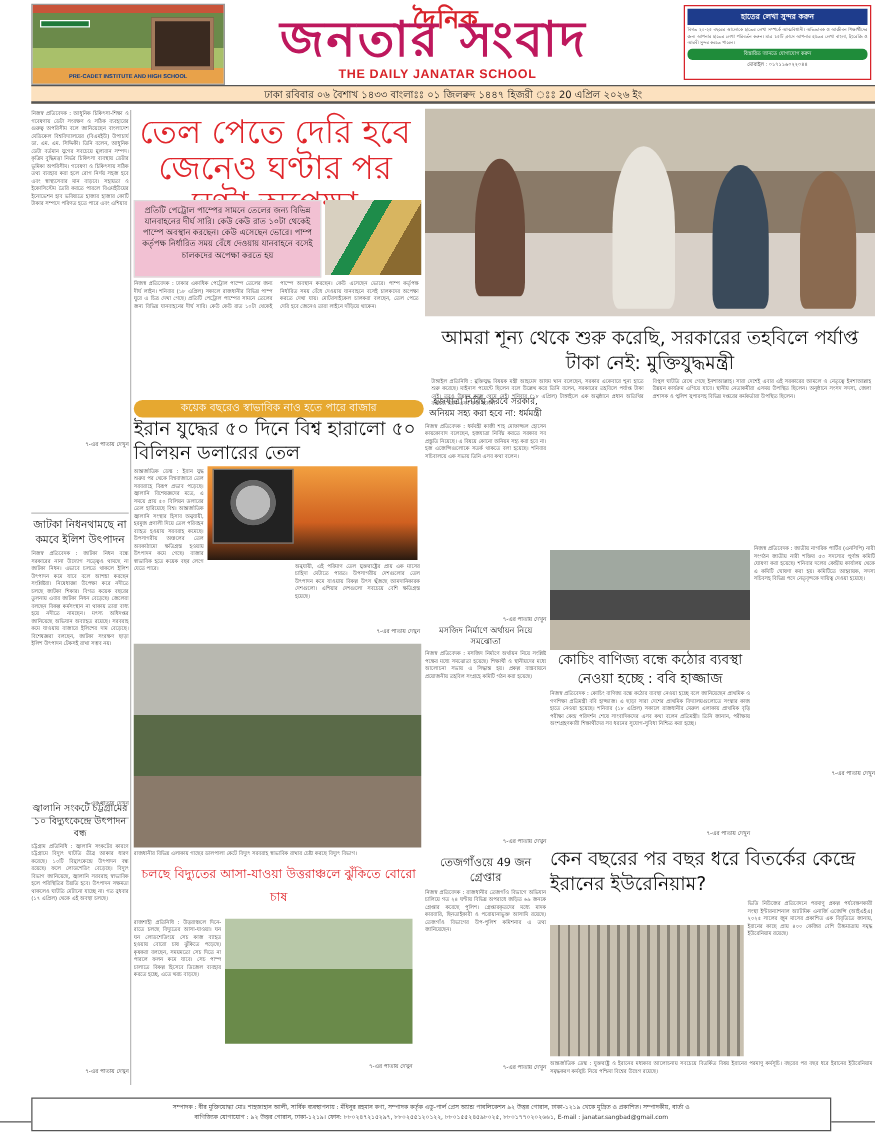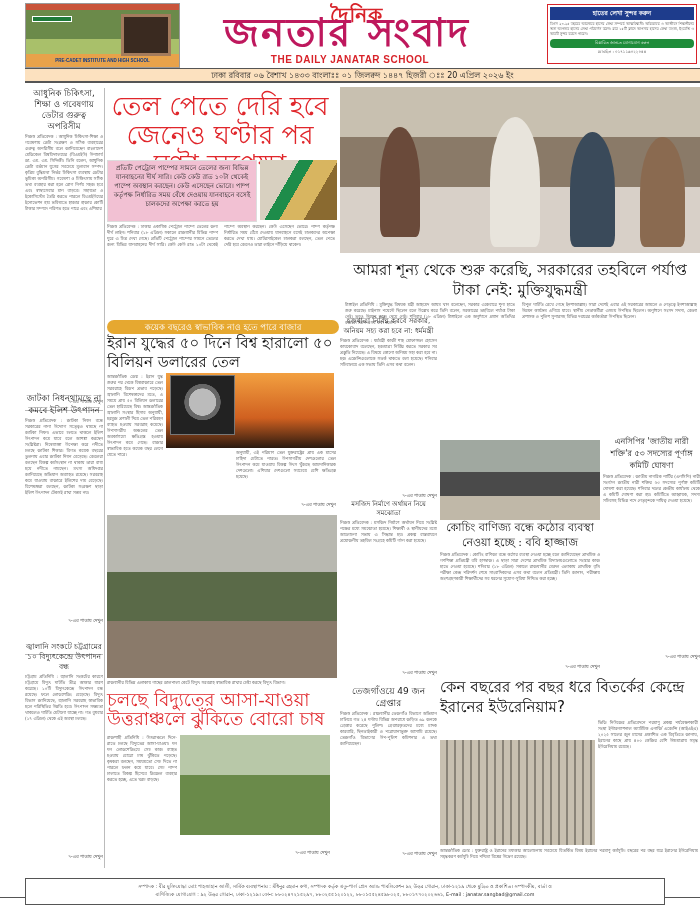--- a/index.html
+++ b/index.html
@@ -40,21 +40,21 @@
   .ph-minister .person { position: absolute; border-radius: 50% 50% 10% 10%; background: #6a4a3a; }
 
   .yellow-tag { left: 107px; top: 320px; width: 232px; height: 14px; background: #e6a830; color: #fff; border-radius: 7px; font-size: 8.5px; line-height: 14px; text-align: center; }
   .iran-hl { left: 107px; top: 334px; width: 232px; text-align: left; font-size: 15px; line-height: 19px; color: #111; }
 
   .ph-oil { left: 166px; top: 373px; width: 168px; height: 75px; background: linear-gradient(180deg,#f2a040 0,#d06020 60%,#2a1a10 100%); }
   .ph-barrels { left: 170px; top: 375px; width: 65px; height: 60px; background: radial-gradient(circle at 50% 45%, #bbb 0 30%, #666 31% 40%, #222 41%); border: 1px solid #777; }
 
   .ph-trees { left: 107px; top: 515px; width: 230px; height: 163px; background: linear-gradient(180deg,#b8b8b0 0 35%, #5a6a48 35% 65%, #8a7a6a 65% 100%); }
 
-  .power-hl { left: 107px; top: 690px; width: 232px; font-size: 18px; line-height: 19px; color: #e0262b; text-align: left; }
+  .power-hl { left: 107px; top: 690px; width: 232px; font-size: 10px; line-height: 19px; color: #e0262b; text-align: center; }
   .ph-farm { left: 180px; top: 735px; width: 150px; height: 100px; background: linear-gradient(180deg,#b8c8a8 0 40%, #6a8a4a 40% 100%); }
 
   .ph-coaching { left: 440px; top: 440px; width: 160px; height: 80px; background: linear-gradient(180deg,#a0a8a0 0 40%, #4a4a4a 40% 70%, #c0b8a8 70%); }
   .ph-uranium { left: 440px; top: 740px; width: 155px; height: 105px; background: repeating-linear-gradient(90deg,#c8c0b0 0 6px,#8a8478 6px 8px); }
 
   .red-hl2 { left: 340px; top: 260px; width: 360px; font-size: 15px; line-height: 20px; color: #111; text-align: center; }
   .coach-hl { left: 440px; top: 520px; width: 160px; font-size: 11px; line-height: 15px; color: #111; text-align: center; }
   .uranium-hl { left: 440px; top: 677px; width: 260px; font-size: 15px; line-height: 20px; color: #111; text-align: left; }
 
   .footer { left: 25px; top: 878px; width: 640px; height: 27px; border: 1px solid #555; font-size: 4.8px; line-height: 8px; text-align: center; padding-top: 4px; color: #333; }
@@ -79,27 +79,26 @@
 <div class="abs ad-box">
   <div class="ad-title">হাতের লেখা সুন্দর করুন</div>
   <div class="ad-body">বিগত ২০-২৫ বছরের আলোকে হাতের লেখা সম্পর্কে আত্মবিশ্বাসী। অভিভাবক ও আজীবন শিক্ষার্থীদের জন্য আপনার হাতের লেখা পরিবর্তন করুন। মাত্র ১৫টি ক্লাসে আপনার হাতের লেখা বাংলা, ইংরেজি ও আরবী সুন্দর করতে পারেন।</div>
   <div class="ad-cta">বিস্তারিত জানতে যোগাযোগ করুন</div>
   <div class="ad-phone">মোবাইল : ০১৭১১৬০২২০৪৪</div>
 </div>
 
 <div class="abs dateline">ঢাকা রবিবার ০৬ বৈশাখ ১৪৩৩ বাংলাঃঃ ০১ জিলক্বদ ১৪৪৭ হিজরী ঃঃ 20 এপ্রিল ২০২৬ ইং</div>
 
 <div class="abs" style="left:25px;top:88px;width:78px;">
-  <div class="hl" style="font-size:8.5px;line-height:11px;margin-bottom:2px;">আধুনিক চিকিৎসা, শিক্ষা ও গবেষণায় ডেটার গুরুত্ব অপরিসীম</div>
   <div class="col-text" style="height:265px;">নিজস্ব প্রতিবেদক : আধুনিক চিকিৎসা-শিক্ষা ও গবেষণায় ডেটা সংরক্ষণ ও সঠিক ব্যবহারের গুরুত্ব অপরিসীম বলে জানিয়েছেন বাংলাদেশ মেডিকেল বিশ্ববিদ্যালয়ের (বিএমইউ) উপাচার্য ডা. এম. এম. সিদ্দিকী। তিনি বলেন, আধুনিক ডেটা বর্তমান যুগের সবচেয়ে মূল্যবান সম্পদ। কৃত্রিম বুদ্ধিমত্তা নির্ভর চিকিৎসা ব্যবস্থায় ডেটার ভূমিকা অপরিসীম। গবেষণা ও চিকিৎসায় সঠিক তথ্য ব্যবহার করা হলে রোগ নির্ণয় সহজ হবে এবং স্বাস্থ্যসেবার মান বাড়বে। সহায়তা ও ইকোসিস্টেম তৈরি করতে পারলে বিএমইউয়ের ইনোভেশন হাব ভবিষ্যতে হাজার হাজার কোটি টাকার সম্পদে পরিণত হতে পারে এবং এশিয়ার</div>
   <div class="more">৭-এর পাতায় দেখুন</div>
 </div>
 <div class="abs hsep" style="left:25px;top:410px;width:78px;"></div>
 
-<div class="abs" style="left:25px;top:392px;width:78px;">
+<div class="abs" style="left:25px;top:414px;width:78px;">
   <div class="hl" style="font-size:8.5px;line-height:12px;margin-bottom:2px;">জাটকা নিধনথামছে না কমবে ইলিশ উৎপাদন</div>
   <div class="col-text" style="height:200px;">নিজস্ব প্রতিবেদক : জাটকা নিধন বন্ধে সরকারের নানা উদ্যোগ সত্ত্বেও থামছে না জাটকা নিধন। এভাবে চলতে থাকলে ইলিশ উৎপাদন কমে যাবে বলে আশঙ্কা করছেন সংশ্লিষ্টরা। নিষেধাজ্ঞা উপেক্ষা করে নদীতে চলছে জাটকা শিকার। বিগত কয়েক বছরের তুলনায় এবার জাটকা নিধন বেড়েছে। জেলেরা বলছেন বিকল্প কর্মসংস্থান না থাকায় তারা বাধ্য হয়ে নদীতে নামছেন। মৎস্য অধিদপ্তর জানিয়েছে অভিযান অব্যাহত রয়েছে। সরবরাহ কমে যাওয়ায় বাজারে ইলিশের দাম বেড়েছে। বিশেষজ্ঞরা বলছেন, জাটকা সংরক্ষণ ছাড়া ইলিশ উৎপাদন টেকসই রাখা সম্ভব নয়।</div>
   <div class="more">৭-এর পাতায় দেখুন</div>
 </div>
 <div class="abs hsep" style="left:25px;top:654px;width:78px;"></div>
 
 <div class="abs" style="left:25px;top:642px;width:78px;">
   <div class="hl" style="font-size:7.5px;line-height:10px;margin-bottom:2px;">জ্বালানি সংকটে চট্টগ্রামের ১০ বিদ্যুৎকেন্দ্রে উৎপাদন বন্ধ</div>
   <div class="col-text" style="height:180px;">চট্টগ্রাম প্রতিনিধি : জ্বালানি সংকটের কারণে চট্টগ্রামে বিদ্যুৎ ঘাটতি তীব্র আকার ধারণ করেছে। ১০টি বিদ্যুৎকেন্দ্রে উৎপাদন বন্ধ রয়েছে। ফলে লোডশেডিং বেড়েছে। বিদ্যুৎ বিভাগ জানিয়েছে, জ্বালানি সরবরাহ স্বাভাবিক হলে পরিস্থিতির উন্নতি হবে। উৎপাদন সক্ষমতা থাকলেও ঘাটতি মেটানো যাচ্ছে না। গত বুধবার (১৭ এপ্রিল) থেকে এই অবস্থা চলছে।</div>
   <div class="more">৭-এর পাতায় দেখুন</div>
@@ -161,21 +160,20 @@
   <div class="col-text" style="height:140px;">নিজস্ব প্রতিবেদক : রাজধানীর তেজগাঁও বিভাগে অভিযান চালিয়ে গত ২৪ ঘণ্টায় বিভিন্ন অপরাধে জড়িত ৬৯ জনকে গ্রেপ্তার করেছে পুলিশ। গ্রেপ্তারকৃতদের মধ্যে মাদক কারবারি, ছিনতাইকারী ও পরোয়ানাভুক্ত আসামি রয়েছে। তেজগাঁও বিভাগের উপ-পুলিশ কমিশনার এ তথ্য জানিয়েছেন।</div>
   <div class="more">৭-এর পাতায় দেখুন</div>
 </div>
 
 <div class="abs photo ph-coaching"></div>
 <div class="abs coach-hl">কোচিং বাণিজ্য বন্ধে কঠোর ব্যবস্থা নেওয়া হচ্ছে : ববি হাজ্জাজ</div>
 <div class="abs col-text" style="left:440px;top:552px;width:160px;height:112px;">নিজস্ব প্রতিবেদক : কোচিং বাণিজ্য বন্ধে কঠোর ব্যবস্থা নেওয়া হচ্ছে বলে জানিয়েছেন প্রাথমিক ও গণশিক্ষা প্রতিমন্ত্রী ববি হাজ্জাজ। এ ছাড়া সারা দেশের প্রাথমিক বিদ্যালয়গুলোতে সংস্কার কাজ হাতে নেওয়া হয়েছে। শনিবার (১৮ এপ্রিল) সকালে রাজধানীর মেরুল এলাকায় প্রাথমিক বৃত্তি পরীক্ষা কেন্দ্র পরিদর্শন শেষে সাংবাদিকদের এসব কথা বলেন প্রতিমন্ত্রী। তিনি জানান, পরীক্ষায় অংশগ্রহণকারী শিক্ষার্থীদের সব ধরনের সুযোগ-সুবিধা নিশ্চিত করা হচ্ছে।</div>
 <div class="abs more" style="left:440px;top:664px;width:160px;">৭-এর পাতায় দেখুন</div>
 
 <div class="abs" style="left:603px;top:436px;width:97px;">
-  <div class="hl" style="font-size:8px;line-height:12px;margin-bottom:2px;">এনসিপির 'জাতীয় নারী শক্তি'র ৫৩ সদস্যের পূর্ণাঙ্গ কমিটি ঘোষণা</div>
   <div class="col-text" style="height:180px;">নিজস্ব প্রতিবেদক : জাতীয় নাগরিক পার্টির (এনসিপি) নারী সংগঠন জাতীয় নারী শক্তির ৫৩ সদস্যের পূর্ণাঙ্গ কমিটি ঘোষণা করা হয়েছে। শনিবার দলের কেন্দ্রীয় কার্যালয় থেকে এ কমিটি ঘোষণা করা হয়। কমিটিতে আহ্বায়ক, সদস্য সচিবসহ বিভিন্ন পদে নেতৃবৃন্দকে দায়িত্ব দেওয়া হয়েছে।</div>
   <div class="more">৭-এর পাতায় দেখুন</div>
 </div>
 
 <div class="abs uranium-hl">কেন বছরের পর বছর ধরে বিতর্কের কেন্দ্রে ইরানের ইউরেনিয়াম?</div>
 <div class="abs photo ph-uranium"></div>
 <div class="abs col-text" style="left:598px;top:720px;width:100px;height:125px;">ভিডি নিউজের প্রতিবেদনে পরমাণু প্রকল্প পর্যবেক্ষণকারী সংস্থা ইন্টারন্যাশনাল অ্যাটমিক এনার্জি এজেন্সি (আইএইএ) ২০২৫ সালের জুন মাসের প্রকাশিত এক বিবৃতিতে জানায়, ইরানের কাছে প্রায় ৪০০ কেজির বেশি উচ্চমাত্রায় সমৃদ্ধ ইউরেনিয়াম রয়েছে।</div>
 <div class="abs col-text" style="left:440px;top:848px;width:258px;height:24px;">আন্তর্জাতিক ডেস্ক : যুক্তরাষ্ট্র ও ইরানের মধ্যকার আলোচনায় সবচেয়ে বিতর্কিত বিষয় ইরানের পরমাণু কর্মসূচি। বছরের পর বছর ধরে ইরানের ইউরেনিয়াম সমৃদ্ধকরণ কর্মসূচি নিয়ে পশ্চিমা বিশ্বের উদ্বেগ রয়েছে।</div>
 
 <div class="abs footer-rule-l"></div>

